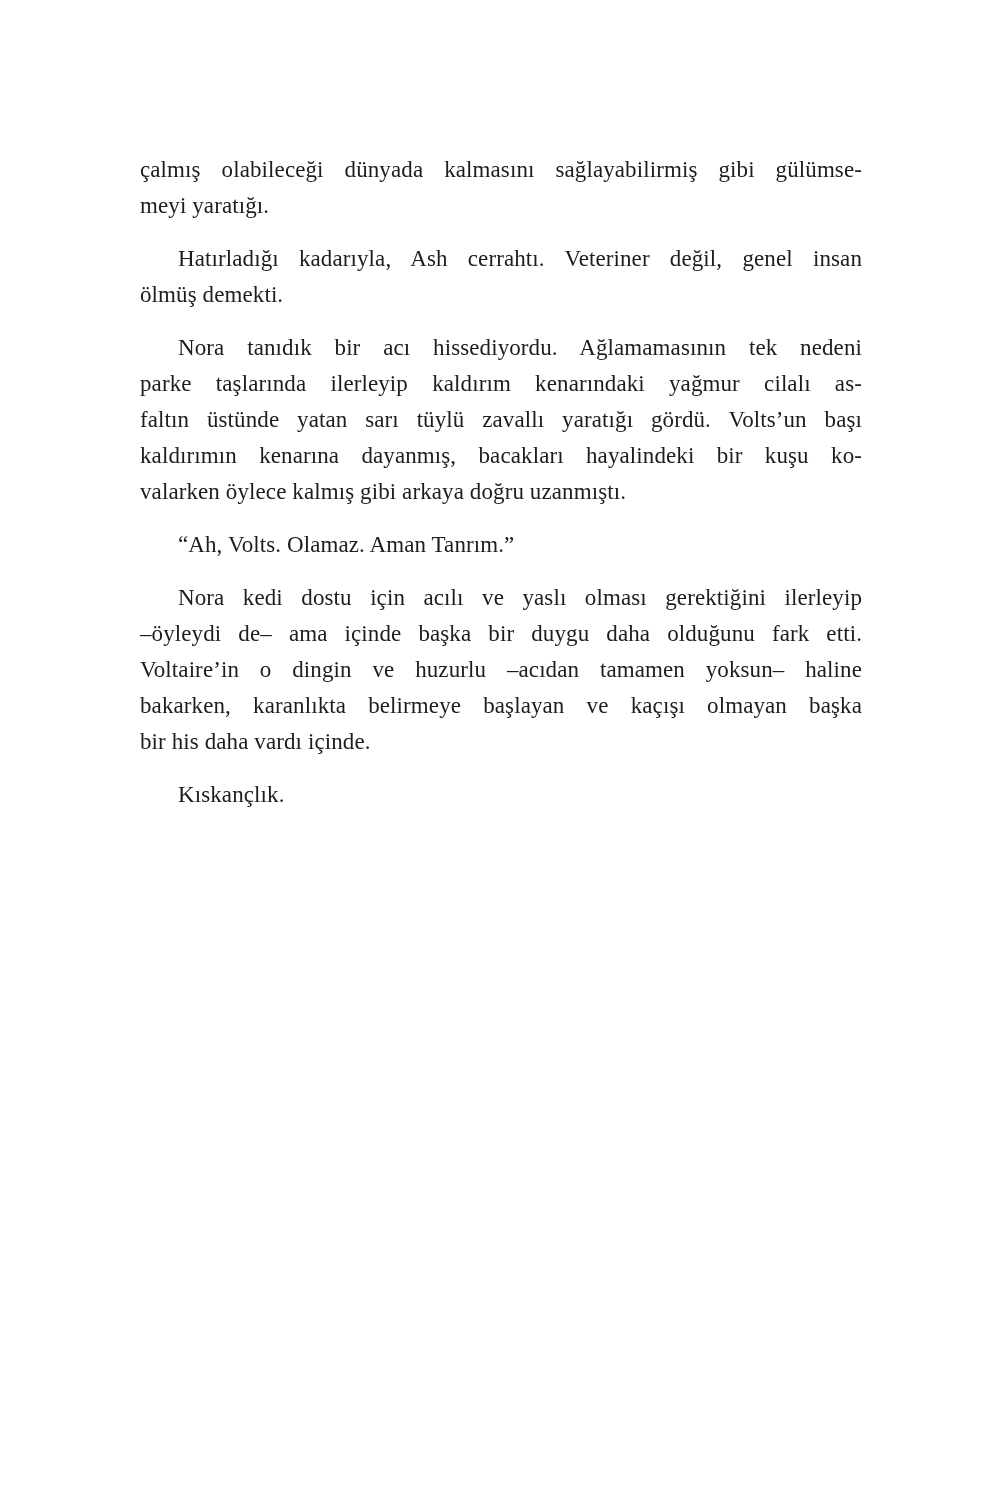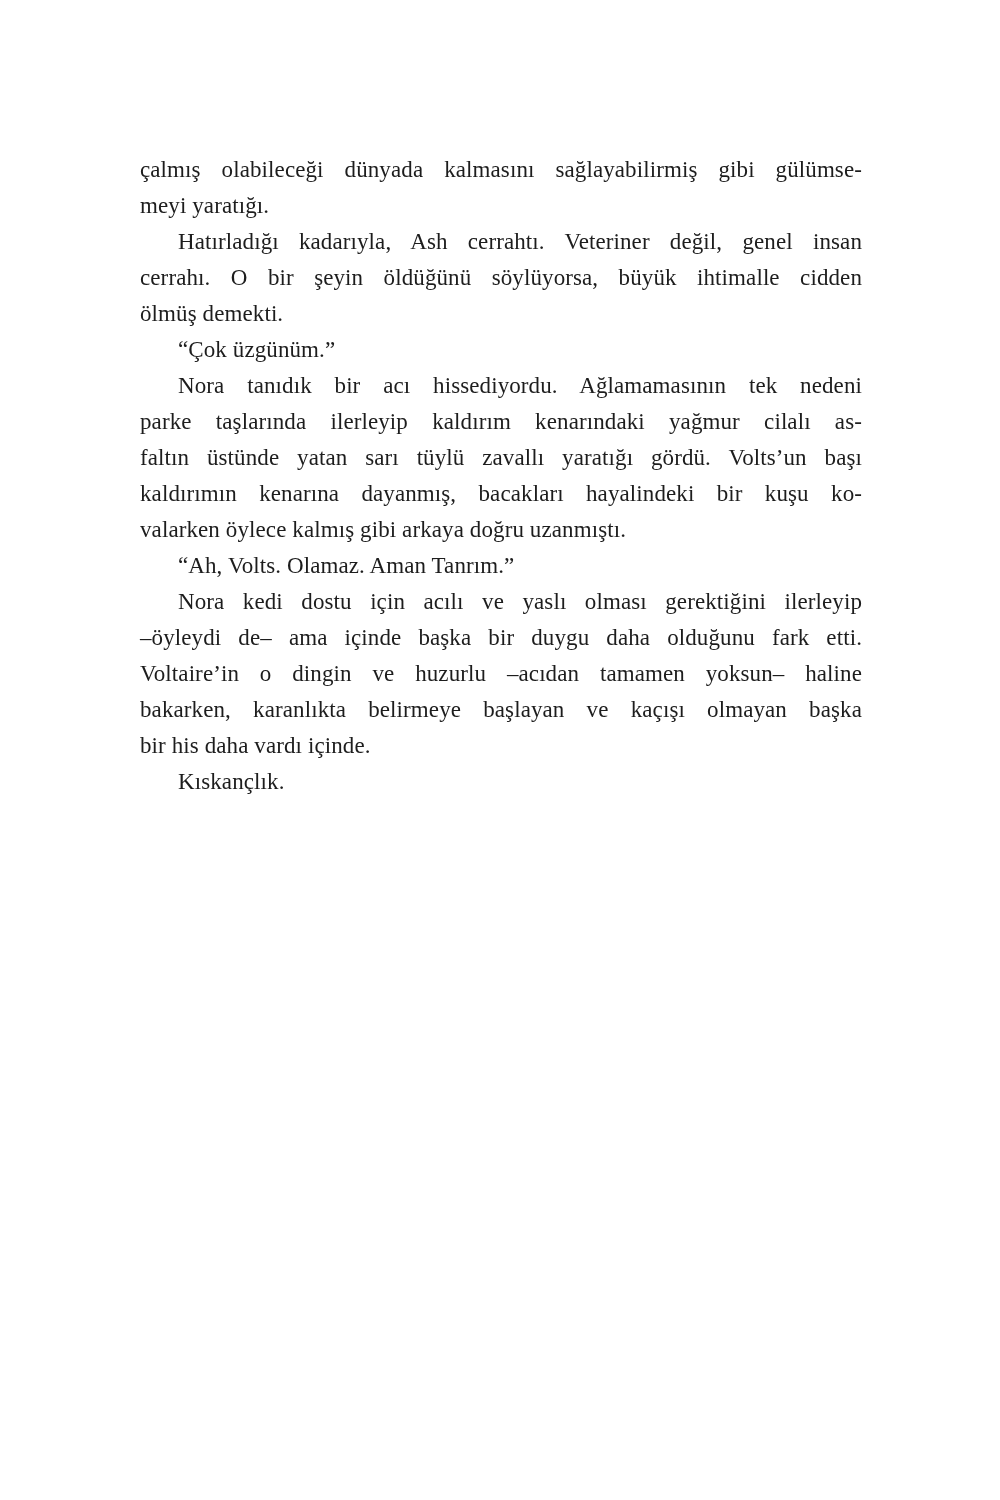--- a/index.html
+++ b/index.html
@@ -29,42 +29,41 @@
     width: 100%;
     text-align: left;
     white-space: normal;
   }
   .line.j {
     text-align: justify;
     text-align-last: justify;
   }
   .line.i {
     text-indent: 38px;
+    margin-top: 17px;
   }
   .page-number {
     position: absolute;
     left: 0;
     top: 1386px;
     width: 100%;
     text-align: center;
     font-size: 20px;
     color: #2a2a2a;
   }
 </style>
 </head>
 <body>
 
 <div class="page">
   <div class="text-block">
     <div class="line j">çalmış olabileceği dünyada kalmasını sağlayabilirmiş gibi gülümse-</div>
     <div class="line">meyi yaratığı.</div>
     <div class="line j i">Hatırladığı kadarıyla, Ash cerrahtı. Veteriner değil, genel insan</div>
-    <div class="line j">cerrahı. O bir şeyin öldüğünü söylüyorsa, büyük ihtimalle cidden</div>
     <div class="line">ölmüş demekti.</div>
-    <div class="line i">“Çok üzgünüm.”</div>
     <div class="line j i">Nora tanıdık bir acı hissediyordu. Ağlamamasının tek nedeni</div>
     <div class="line j">parke taşlarında ilerleyip kaldırım kenarındaki yağmur cilalı as-</div>
     <div class="line j">faltın üstünde yatan sarı tüylü zavallı yaratığı gördü. Volts’un başı</div>
     <div class="line j">kaldırımın kenarına dayanmış, bacakları hayalindeki bir kuşu ko-</div>
     <div class="line">valarken öylece kalmış gibi arkaya doğru uzanmıştı.</div>
     <div class="line i">“Ah, Volts. Olamaz. Aman Tanrım.”</div>
     <div class="line j i">Nora kedi dostu için acılı ve yaslı olması gerektiğini ilerleyip</div>
     <div class="line j">–öyleydi de– ama içinde başka bir duygu daha olduğunu fark etti.</div>
     <div class="line j">Voltaire’in o dingin ve huzurlu –acıdan tamamen yoksun– haline</div>
     <div class="line j">bakarken, karanlıkta belirmeye başlayan ve kaçışı olmayan başka</div>

